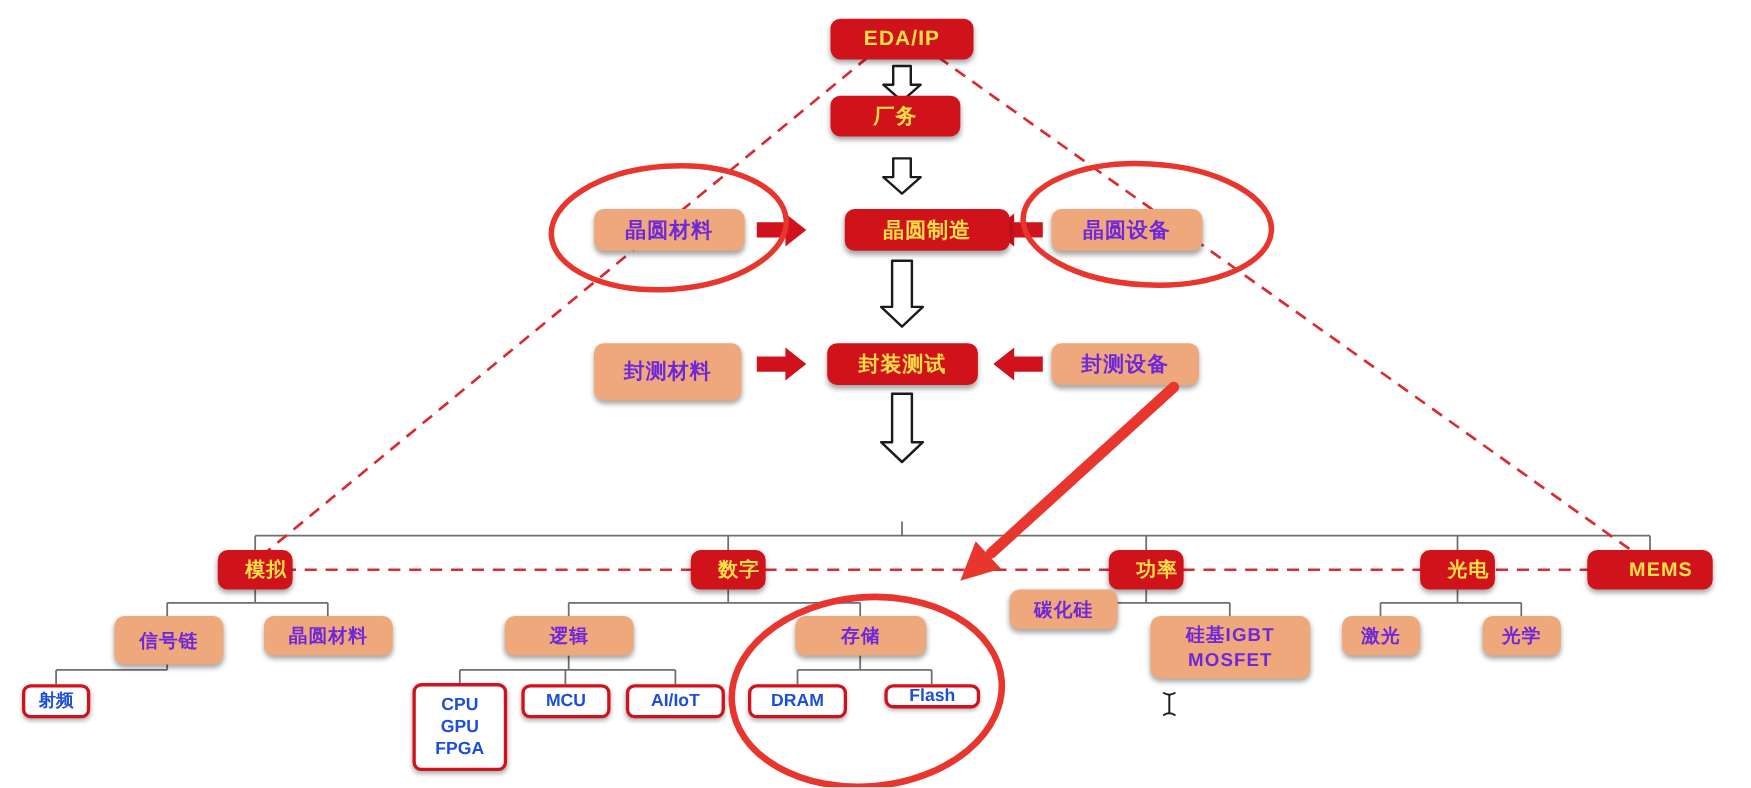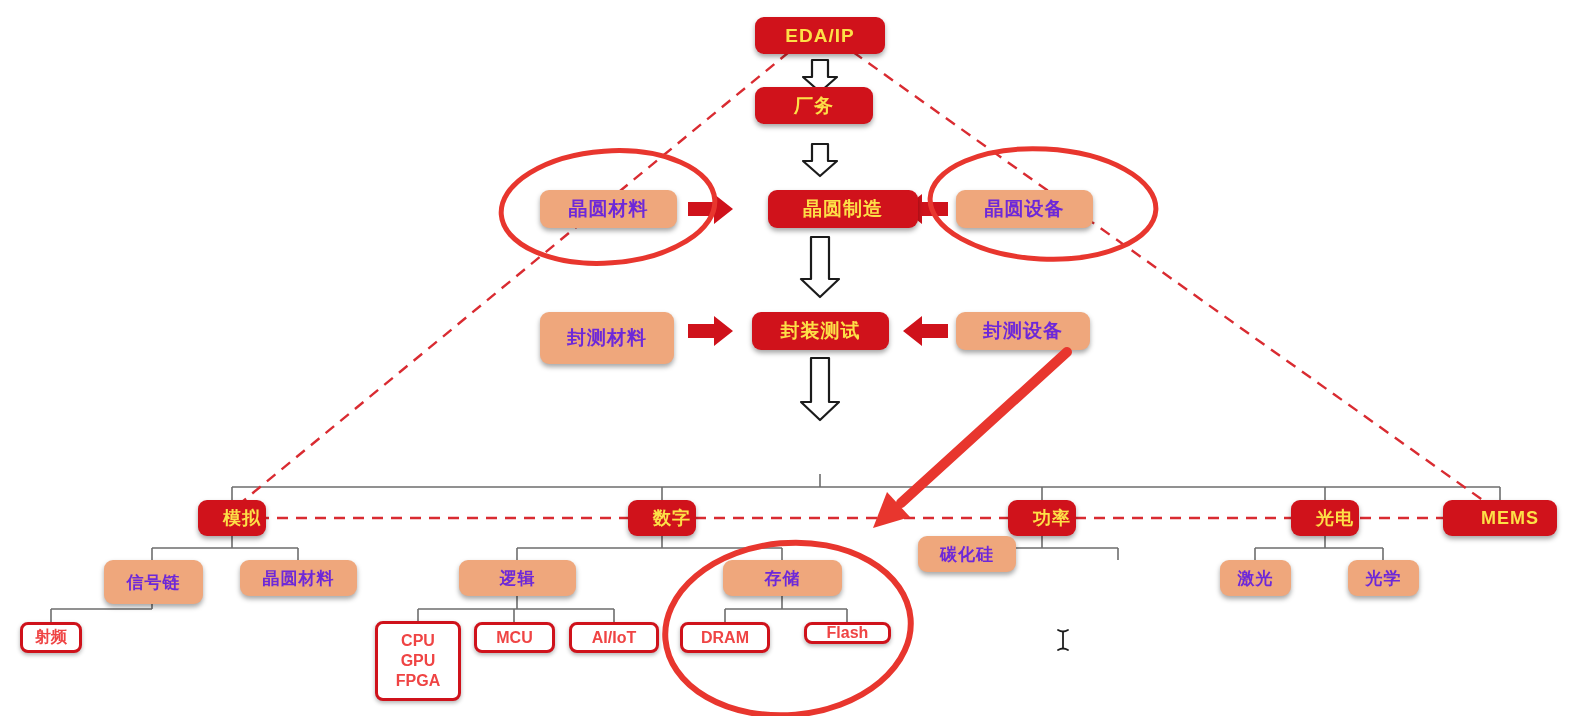--- a/index.html
+++ b/index.html
@@ -10,21 +10,21 @@
   svg.layer{position:absolute;left:0;top:0;}
   #connector-layer{z-index:1;}
   #annotation-layer{z-index:3;pointer-events:none;}
   .node{
     position:absolute;z-index:2;display:flex;align-items:center;justify-content:center;
     border-radius:9px;font-weight:bold;text-align:center;box-sizing:border-box;
     box-shadow:0 3px 5px rgba(0,0,0,0.35);letter-spacing:1px;
   }
   .red{background:#d0121b;color:#fde047;}
   .orange{background:#efa77c;color:#6d28d9;}
-  .white{background:#ffffff;color:#ef4444;border:3px solid #cf121b;box-shadow:0 2px 4px rgba(0,0,0,0.3);letter-spacing:0;}
+  .white{background:#ffffff;color:#1d4ed8;border:3px solid #cf121b;box-shadow:0 2px 4px rgba(0,0,0,0.3);letter-spacing:0;}
   .chain{font-size:19px;}
   .cat{font-size:18px;padding-left:20px;}
   .lvl2{font-size:17px;}
   .lvl3{font-size:16px;border-radius:8px;}
   .two-line,.three-line{flex-direction:column;line-height:1.25;}
 </style>
 </head>
 <body>
 
 <div id="stage">
@@ -75,20 +75,24 @@
   <div class="node red cat" style="left:628px;top:500px;width:68px;height:36px">数字</div>
   <div class="node red cat" style="left:1008px;top:500px;width:68px;height:36px">功率</div>
   <div class="node red cat" style="left:1291px;top:500px;width:68px;height:36px">光电</div>
   <div class="node red cat" style="left:1443px;top:500px;width:114px;height:36px">MEMS</div>
 
   <div class="node orange lvl2" style="left:104px;top:560px;width:99px;height:44px">信号链</div>
   <div class="node orange lvl2" style="left:240px;top:560px;width:117px;height:36px">晶圆材料</div>
   <div class="node orange lvl2" style="left:459px;top:560px;width:117px;height:36px">逻辑</div>
   <div class="node orange lvl2" style="left:723px;top:560px;width:119px;height:36px">存储</div>
   <div class="node orange lvl2" style="left:918px;top:536px;width:98px;height:36px">碳化硅</div>
+  <div class="node orange lvl2 two-line" style="left:1046px;top:560px;width:145px;height:57px">
+    <span>硅基IGBT</span>
+    <span>MOSFET</span>
+  </div>
   <div class="node orange lvl2" style="left:1220px;top:560px;width:71px;height:36px">激光</div>
   <div class="node orange lvl2" style="left:1348px;top:560px;width:71px;height:36px">光学</div>
 
   <div class="node white lvl3" style="left:20px;top:622px;width:62px;height:31px">射频</div>
   <div class="node white lvl3 three-line" style="left:375px;top:621px;width:86px;height:80px">
     <span>CPU</span>
     <span>GPU</span>
     <span>FPGA</span>
   </div>
   <div class="node white lvl3" style="left:474px;top:622px;width:81px;height:31px">MCU</div>

